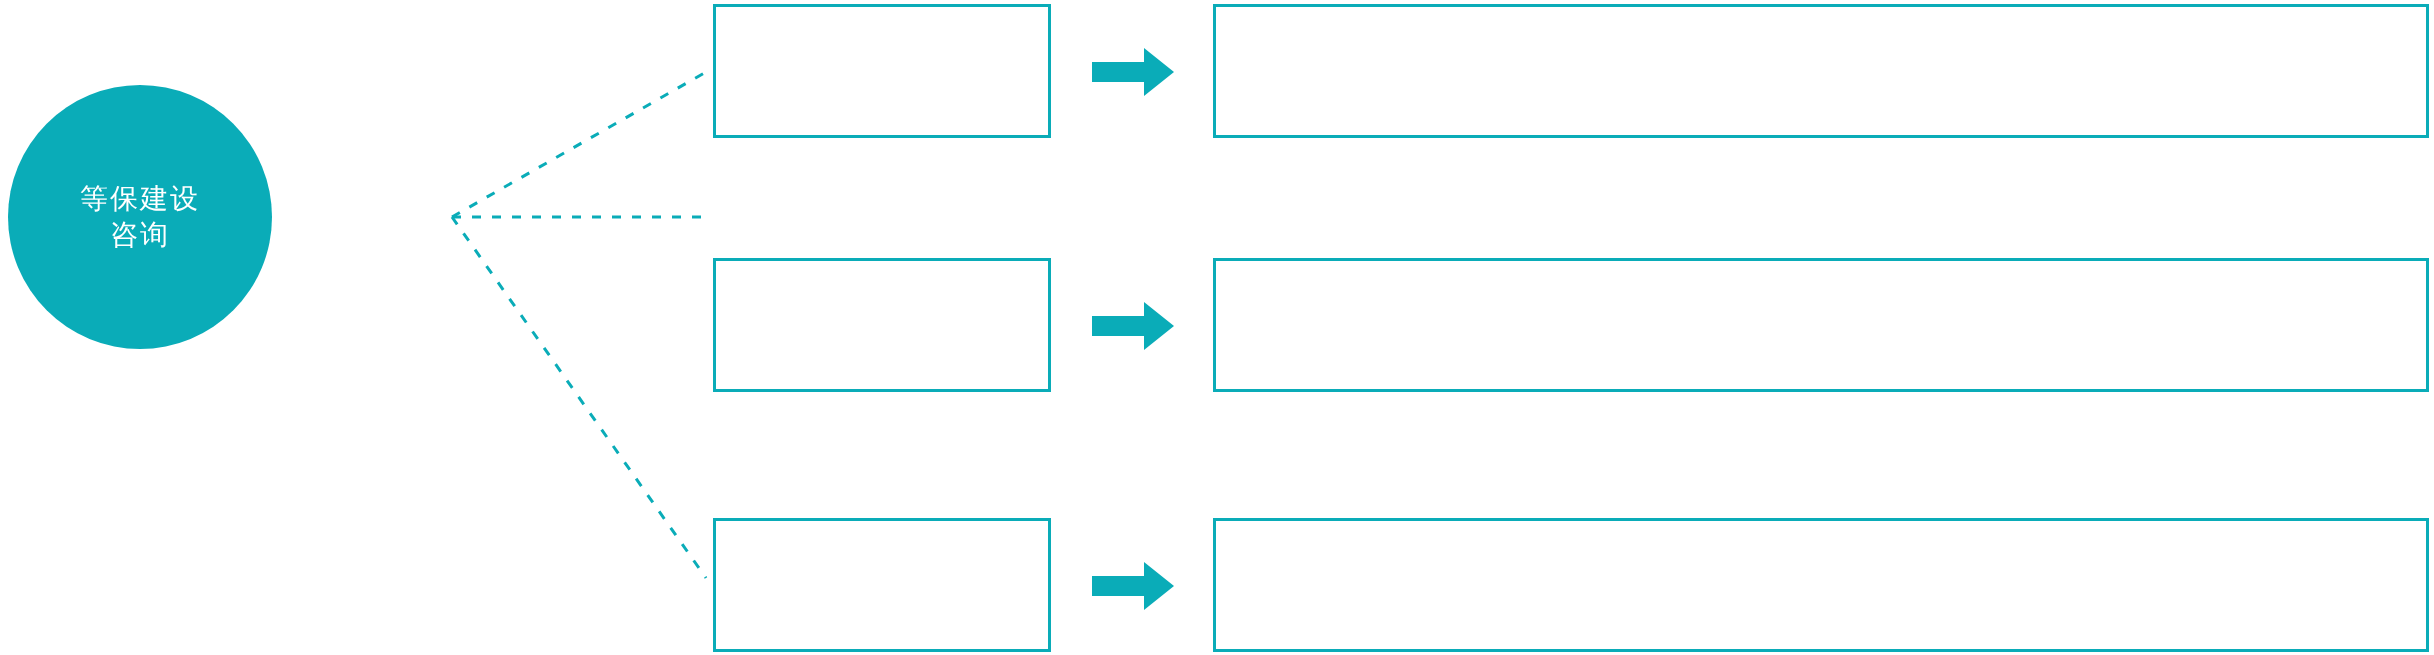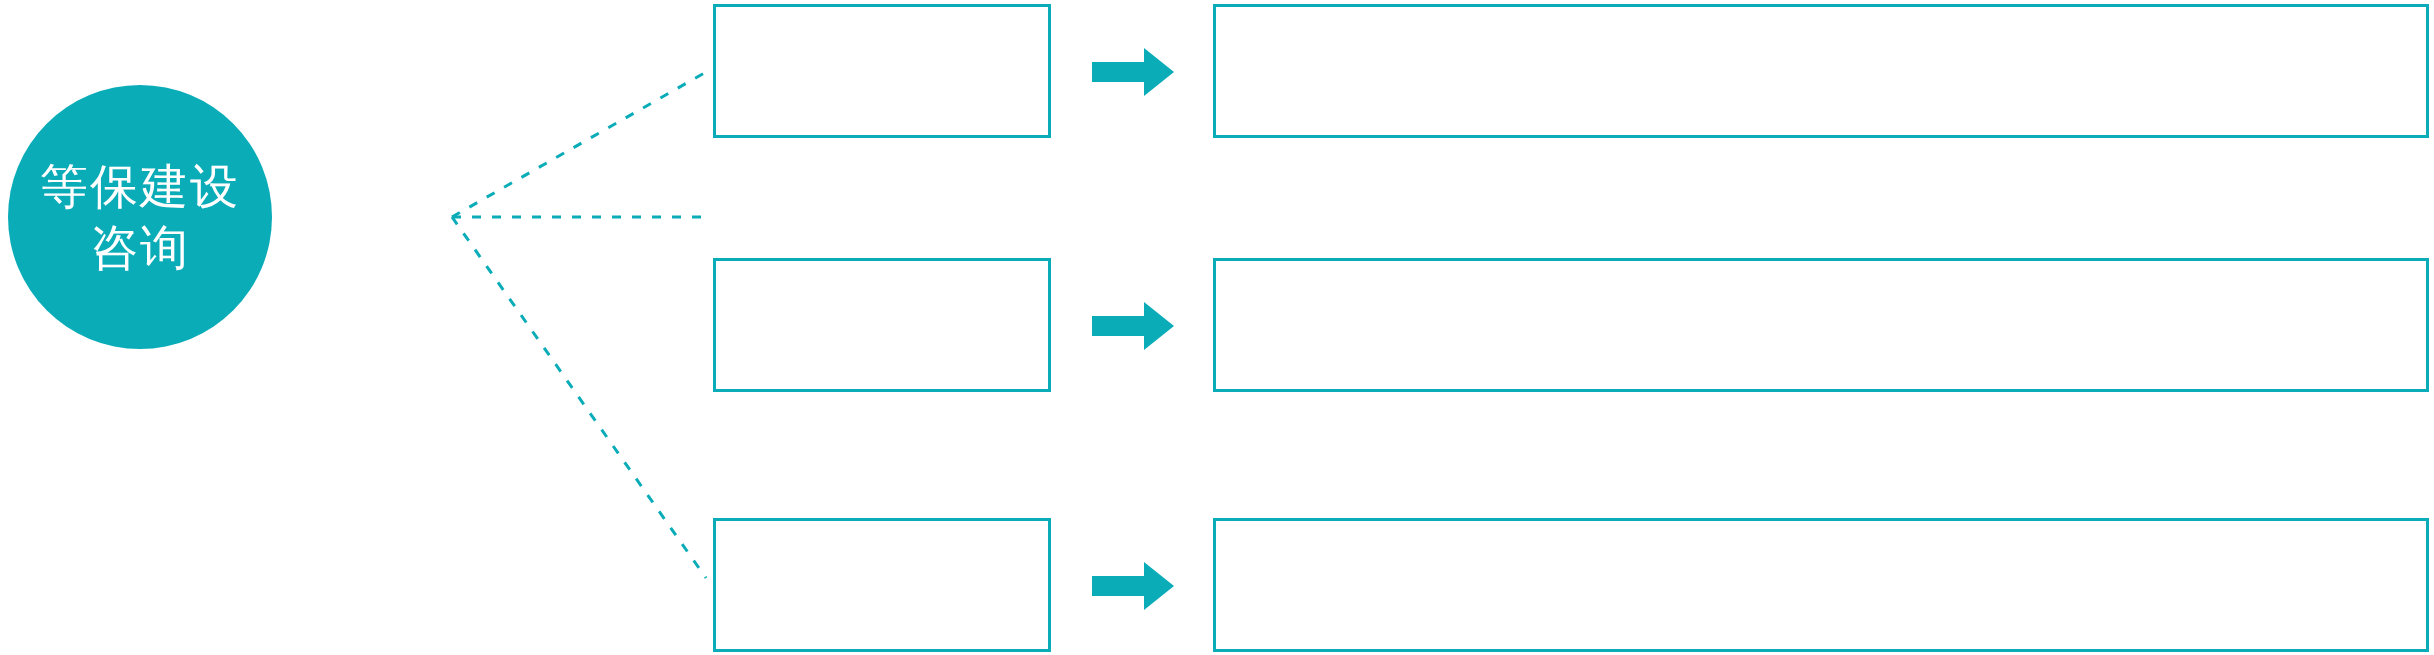--- a/index.html
+++ b/index.html
@@ -29,21 +29,21 @@
     border-radius: 50%;
     background: #0AACB8;
     display: flex;
     flex-direction: column;
     align-items: center;
     justify-content: center;
     box-sizing: border-box;
   }
   .hub-line {
     color: #ffffff;
-    font-size: 48px;
+    font-size: 28px;
     line-height: 1.28;
     letter-spacing: 2px;
     font-weight: 300;
     white-space: nowrap;
     text-align: right;
   }
 
   
   .fan {
     position: absolute;

